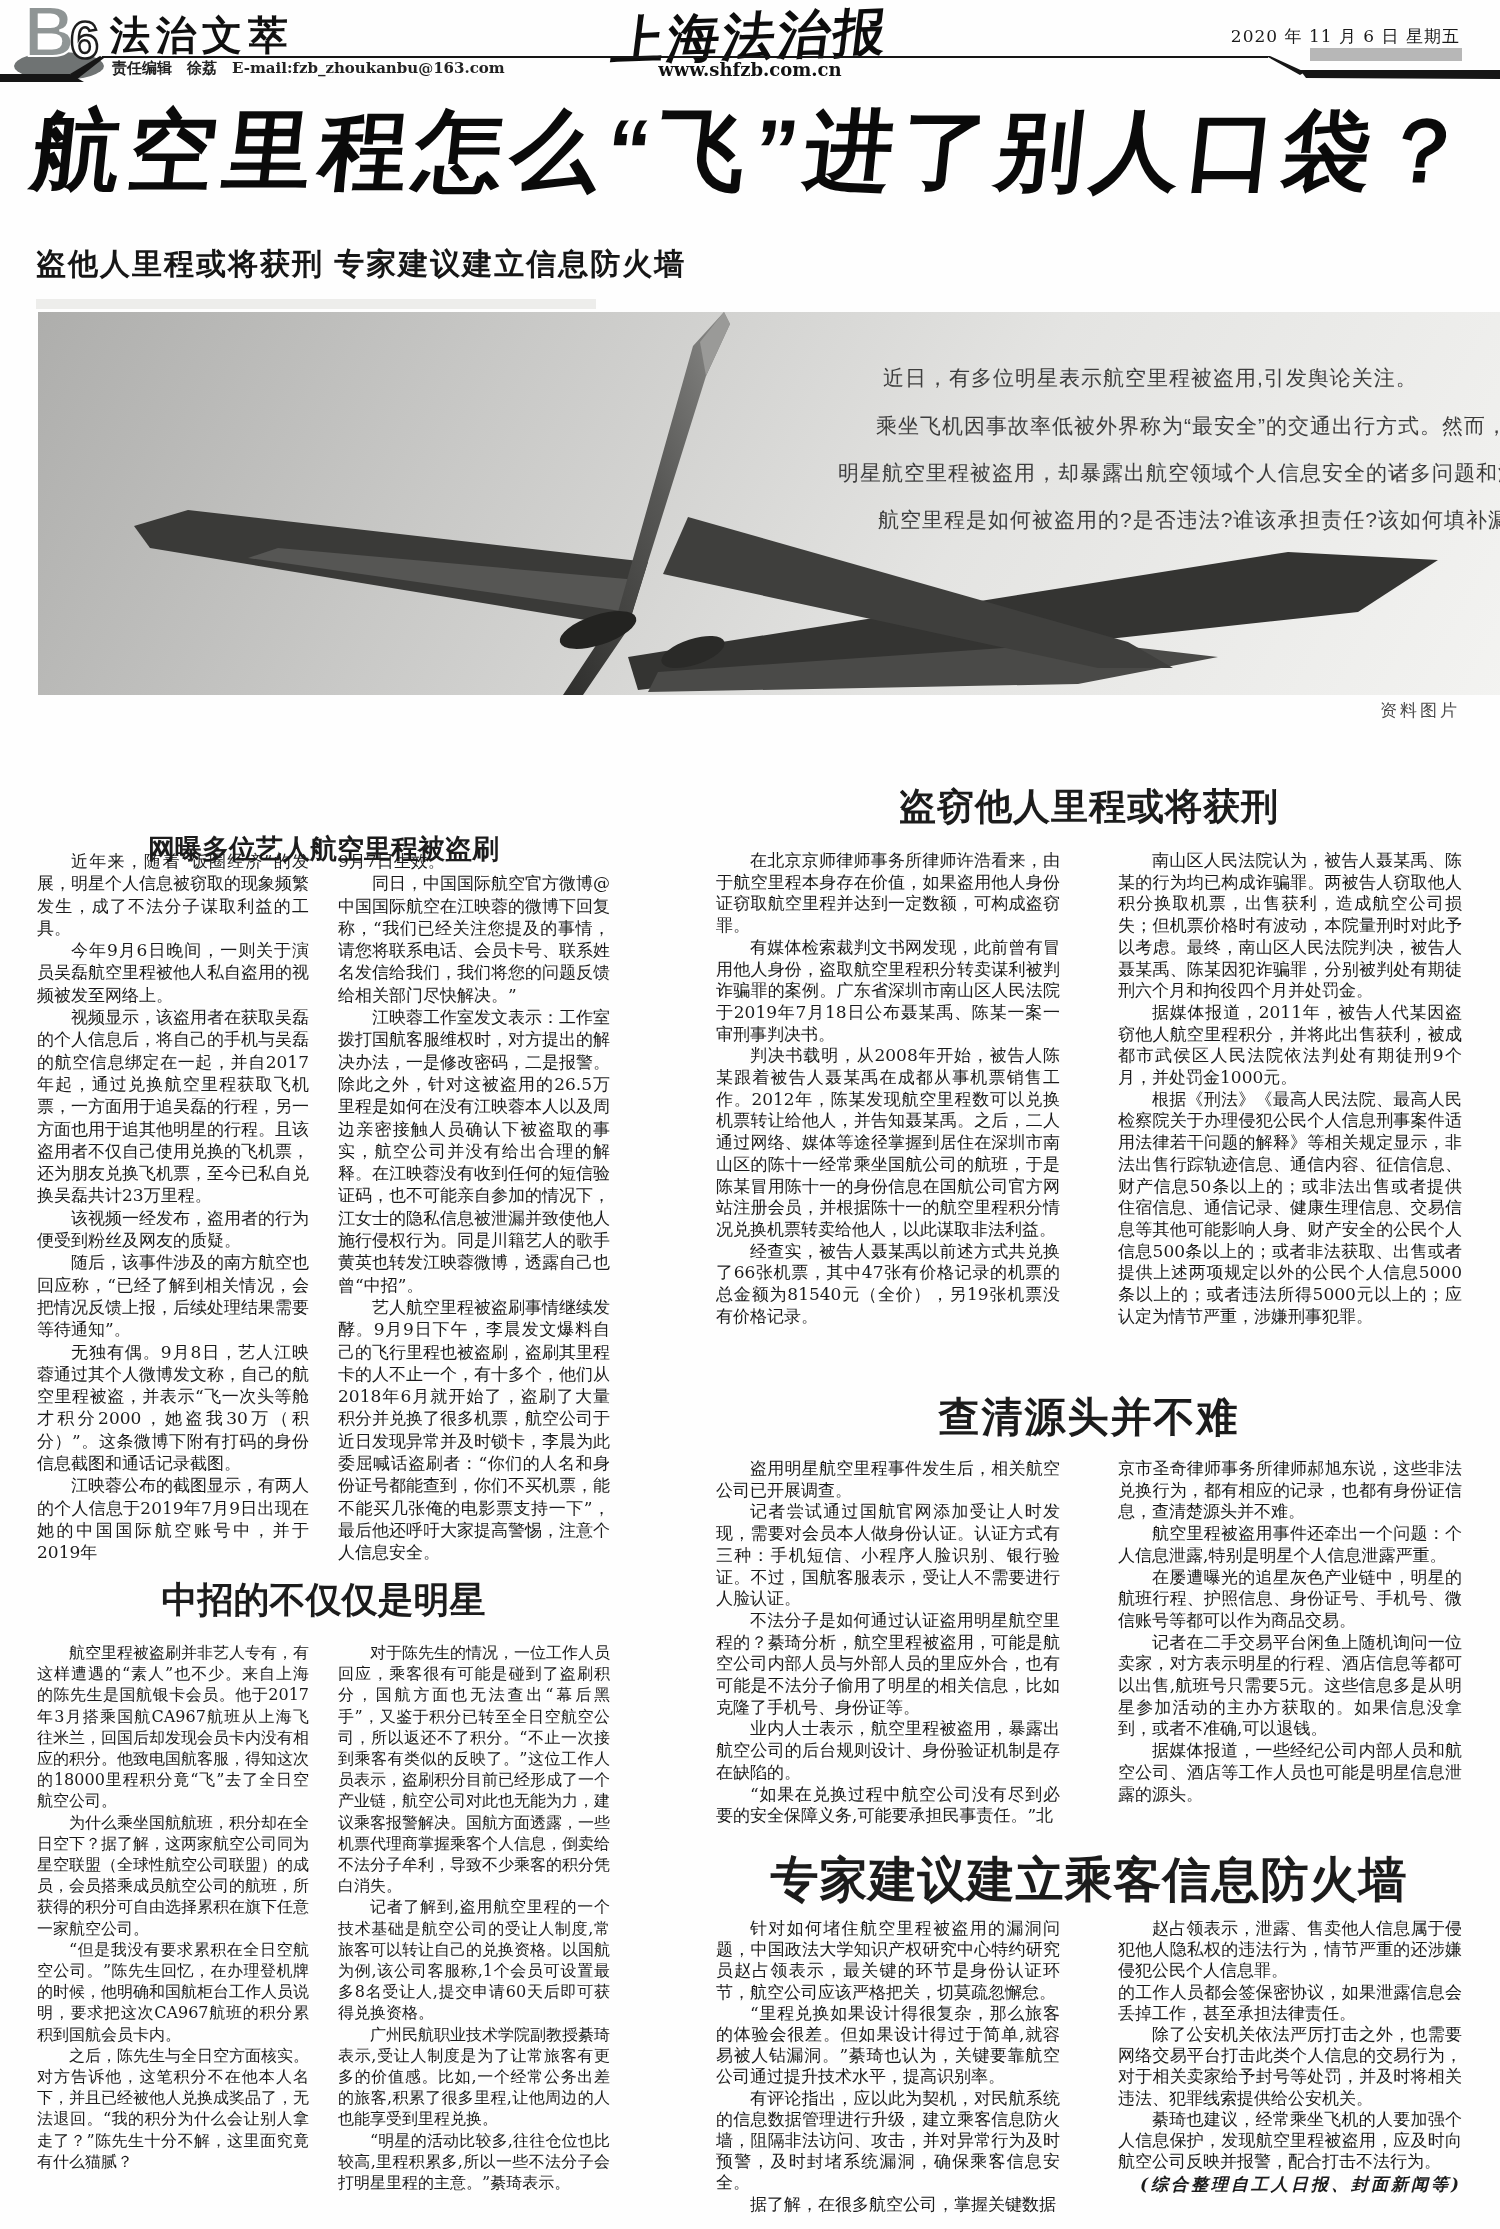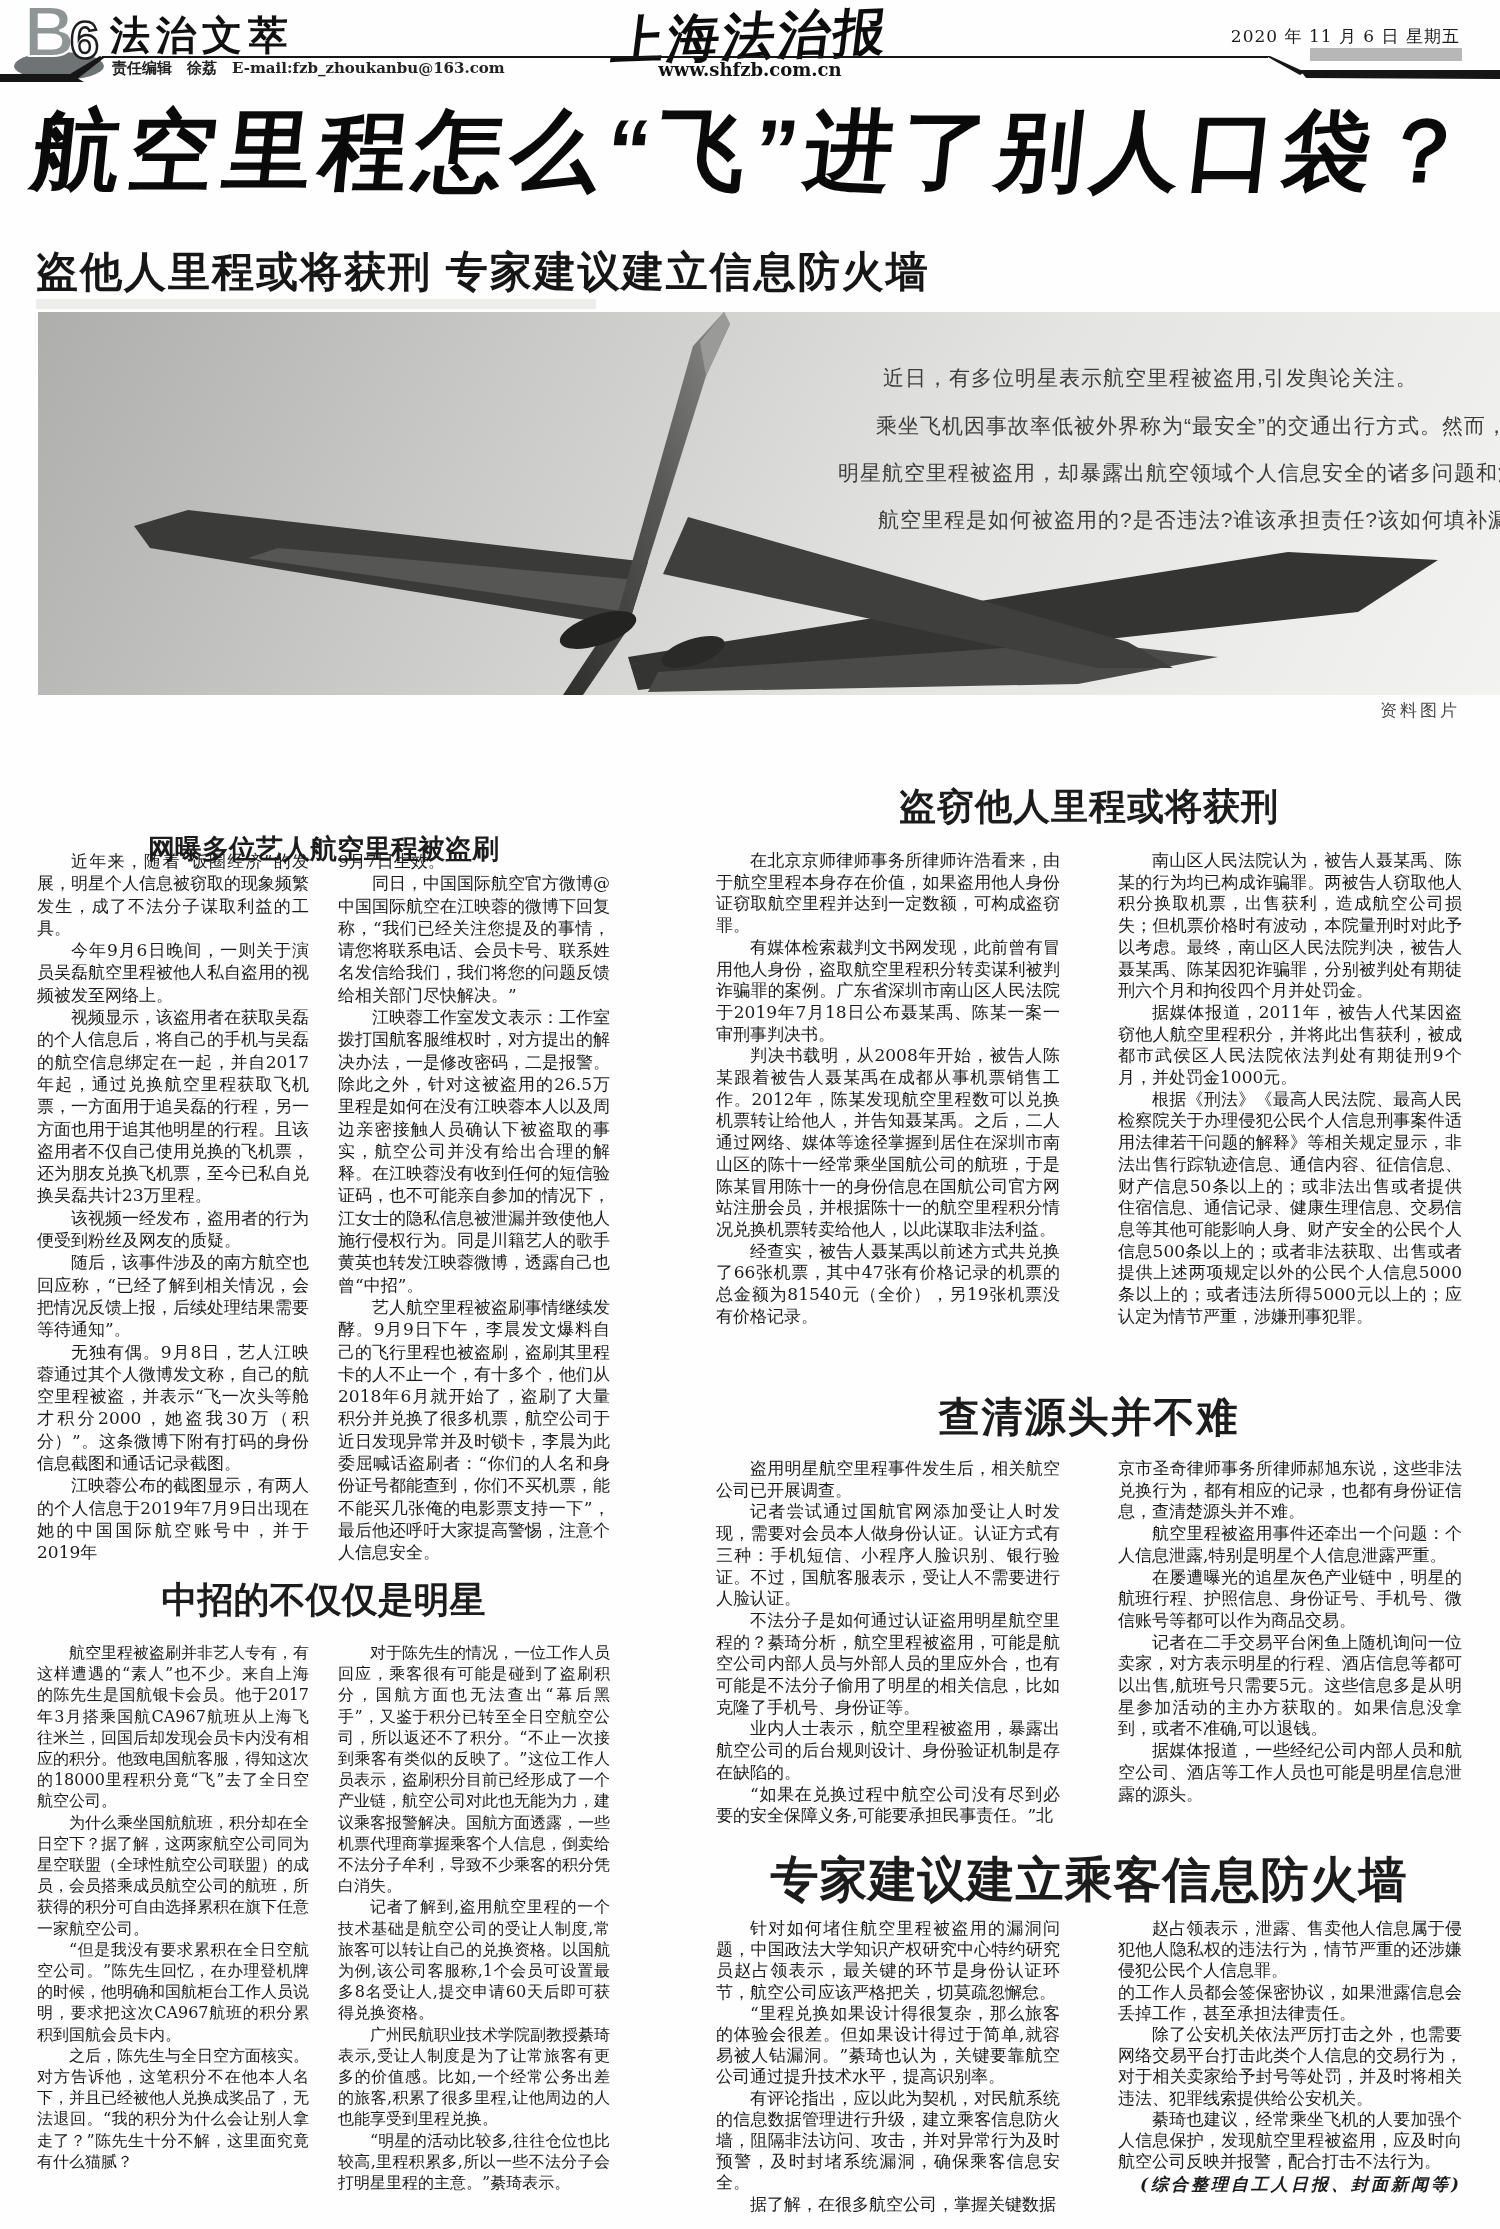--- a/index.html
+++ b/index.html
@@ -21,21 +21,21 @@
         transform:skewX(-9deg) rotate(-2deg);color:#0d0d0d;}
   #website{left:0;top:59px;width:100%;text-align:center;font-size:18px;font-weight:700;color:#111;}
   #date-line{right:40px;top:25px;font-size:17px;color:#1a1a1a;letter-spacing:1px;}
   #date-bar{right:38px;top:48px;width:152px;height:13px;background:#b7b7b7;}
   #header-rule{left:0;top:50px;width:1500px;height:40px;}
   
   #main-headline{position:absolute;left:33px;top:98px;width:1434px;margin:0;
         font-family:"Liberation Sans",sans-serif;font-weight:900;font-size:88px;line-height:1.2;
         color:#0a0a0a;transform:skewX(-6deg);text-align:justify;text-align-last:justify;white-space:nowrap;}
   #sub-headline{position:absolute;left:36px;top:244px;margin:0;font-family:"Liberation Sans",sans-serif;
-        font-weight:800;font-size:42px;letter-spacing:2px;color:#161616;}
+        font-weight:800;font-size:30px;letter-spacing:2px;color:#161616;}
   #ghost-bar{position:absolute;left:36px;top:299px;width:560px;height:10px;background:#ededeb;}
   
   #photo{position:absolute;left:38px;top:312px;width:1472px;height:383px;overflow:hidden;
         background:linear-gradient(118deg,#aeaeac 0%,#c9c9c7 30%,#e4e4e2 62%,#f3f3f1 100%);}
   .ovl{position:absolute;font-family:"Liberation Sans",sans-serif;font-size:21px;font-weight:500;
         color:#3d3d3d;letter-spacing:1px;white-space:nowrap;}
   #ovl-0{left:845px;top:52px;}
   #ovl-1{left:838px;top:100px;}
   #ovl-2{left:800px;top:147px;}
   #ovl-3{left:840px;top:194px;}

